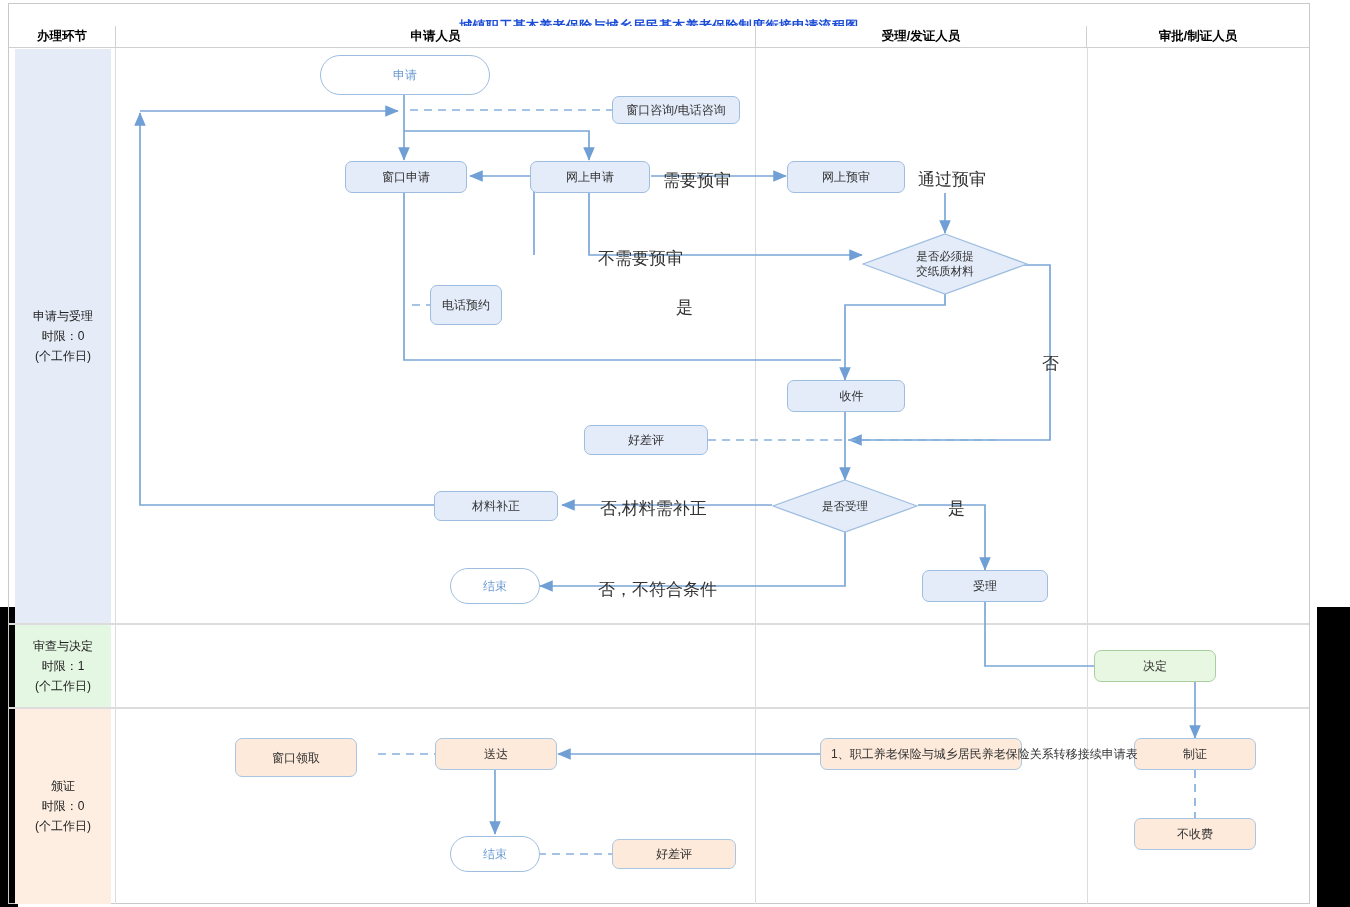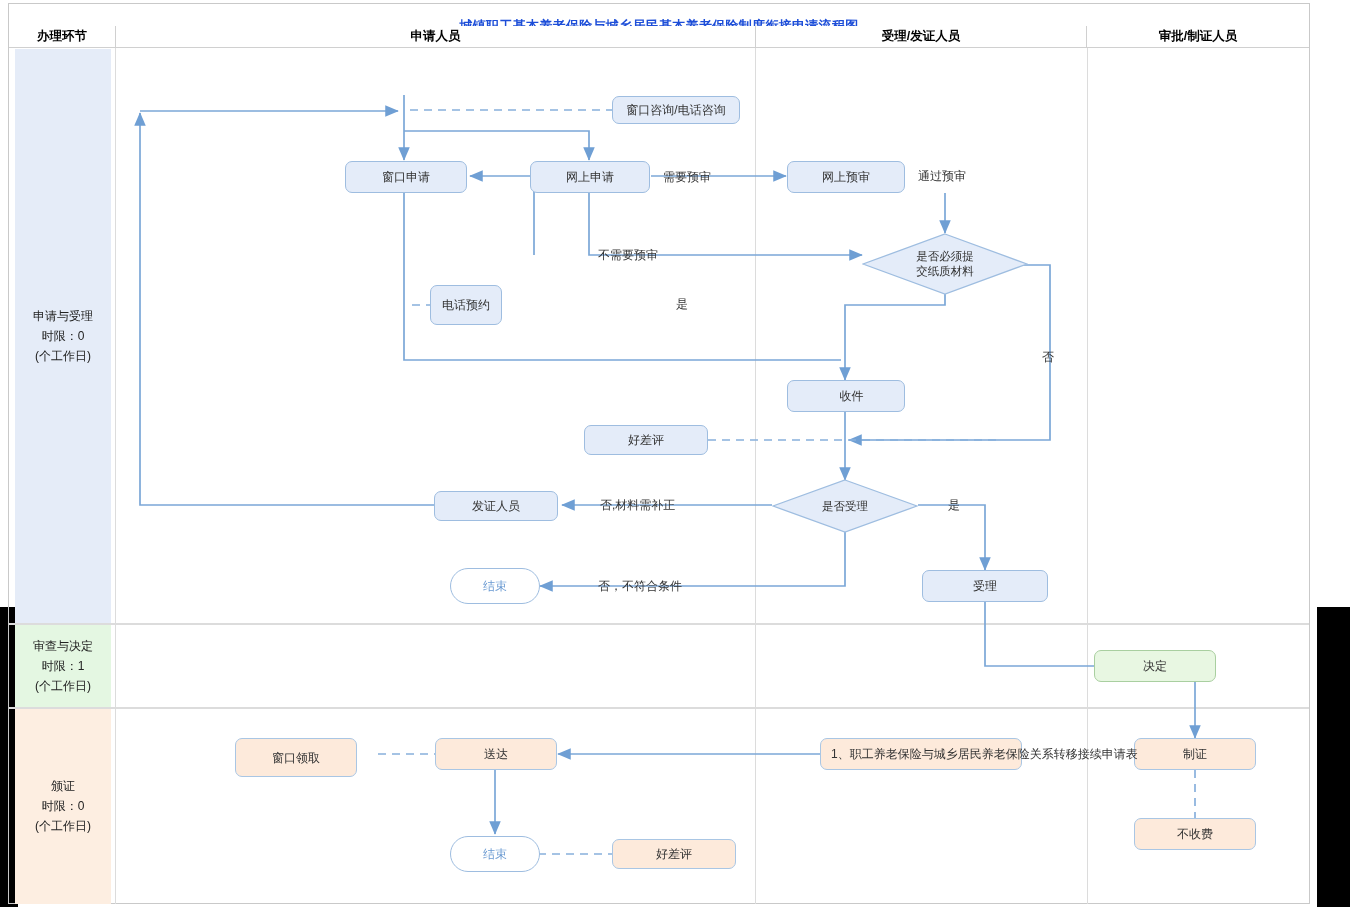--- a/index.html
+++ b/index.html
@@ -47,21 +47,21 @@
   .node.green{background:#e8f7e2;border:1px solid #a9cfa0;color:#333;}
   .node.orange{background:#fdeadb;border:1px solid #a9c6e4;color:#333;}
   .node.term{background:#ffffff;border:1px solid #9ebde0;border-radius:22px;color:#6a9ad2;}
   .node.diamond{background:transparent;border:none;color:#333;}
   .diamond-shape{position:absolute;left:0;top:0;width:100%;height:100%;}
   .diamond-lbl{position:relative;z-index:2;font-size:11.5px;line-height:15px;color:#333;width:86px;}
 
   
   svg.edges{position:absolute;left:0;top:0;width:1350px;height:907px;pointer-events:none;}
 
-  .edge-label{position:absolute;font-size:12px;color:#333;background:transparent;white-space:nowrap;}
+  .edge-label{position:absolute;font-size:17px;color:#333;background:transparent;white-space:nowrap;}
   .edge-label.vert{writing-mode:vertical-rl;}
 </style>
 </head>
 <body>
 
 <div id="root">
 
   <div class="band left"></div>
   <div class="band right"></div>
 
@@ -154,20 +154,21 @@
     <g fill="none" stroke="#88b0dc" stroke-width="1.7" stroke-dasharray="8,6">
       <path d="M410,110 L612,110"></path>
       <path d="M412,305 L430,305"></path>
       <path d="M708,440 L1000,440"></path>
       <path d="M378,754 L435,754"></path>
       <path d="M538,854 L612,854"></path>
       <path d="M1195,770 L1195,818"></path>
     </g>
   </svg>
 
+  <div class="node term" style="left:320px;top:55px;width:170px;height:40px;">申请</div>
 
   <div class="node blue" style="left:612px;top:96px;width:128px;height:28px;">窗口咨询/电话咨询</div>
 
   <div class="node blue" style="left:345px;top:161px;width:122px;height:32px;">窗口申请</div>
   <div class="node blue" style="left:530px;top:161px;width:120px;height:32px;">网上申请</div>
   <div class="node blue" style="left:787px;top:161px;width:118px;height:32px;">网上预审</div>
 
   <div class="node blue" style="left:430px;top:285px;width:72px;height:40px;">电话预约</div>
 
   <div class="node diamond" style="left:862px;top:233px;width:166px;height:62px;">
@@ -183,21 +184,21 @@
   <div class="node blue" style="left:787px;top:380px;width:118px;height:32px;padding-left:11px;">收件</div>
   <div class="node blue" style="left:584px;top:425px;width:124px;height:30px;">好差评</div>
 
   <div class="node diamond" style="left:772px;top:479px;width:146px;height:54px;">
     <svg class="diamond-shape" viewBox="0 0 146 54" preserveAspectRatio="none">
       <polygon points="73,1 145,27 73,53 1,27" fill="#e4ecf9" stroke="#9ebde0" stroke-width="1.3"></polygon>
     </svg>
     <div class="diamond-lbl">是否受理</div>
   </div>
 
-  <div class="node blue" style="left:434px;top:491px;width:124px;height:30px;">发证人员</div>
+  <div class="node blue" style="left:434px;top:491px;width:124px;height:30px;">材料补正</div>
   <div class="node term" style="left:450px;top:568px;width:90px;height:36px;">结束</div>
   <div class="node blue" style="left:922px;top:570px;width:126px;height:32px;">受理</div>
 
   <div class="node green" style="left:1094px;top:650px;width:122px;height:32px;">决定</div>
 
   <div class="node orange" style="left:1134px;top:738px;width:122px;height:32px;">制证</div>
   <div class="node orange" style="left:1134px;top:818px;width:122px;height:32px;">不收费</div>
 
   <div class="node orange" style="left:235px;top:738px;width:122px;height:39px;">窗口领取</div>
   <div class="node orange" style="left:435px;top:738px;width:122px;height:32px;">送达</div>

